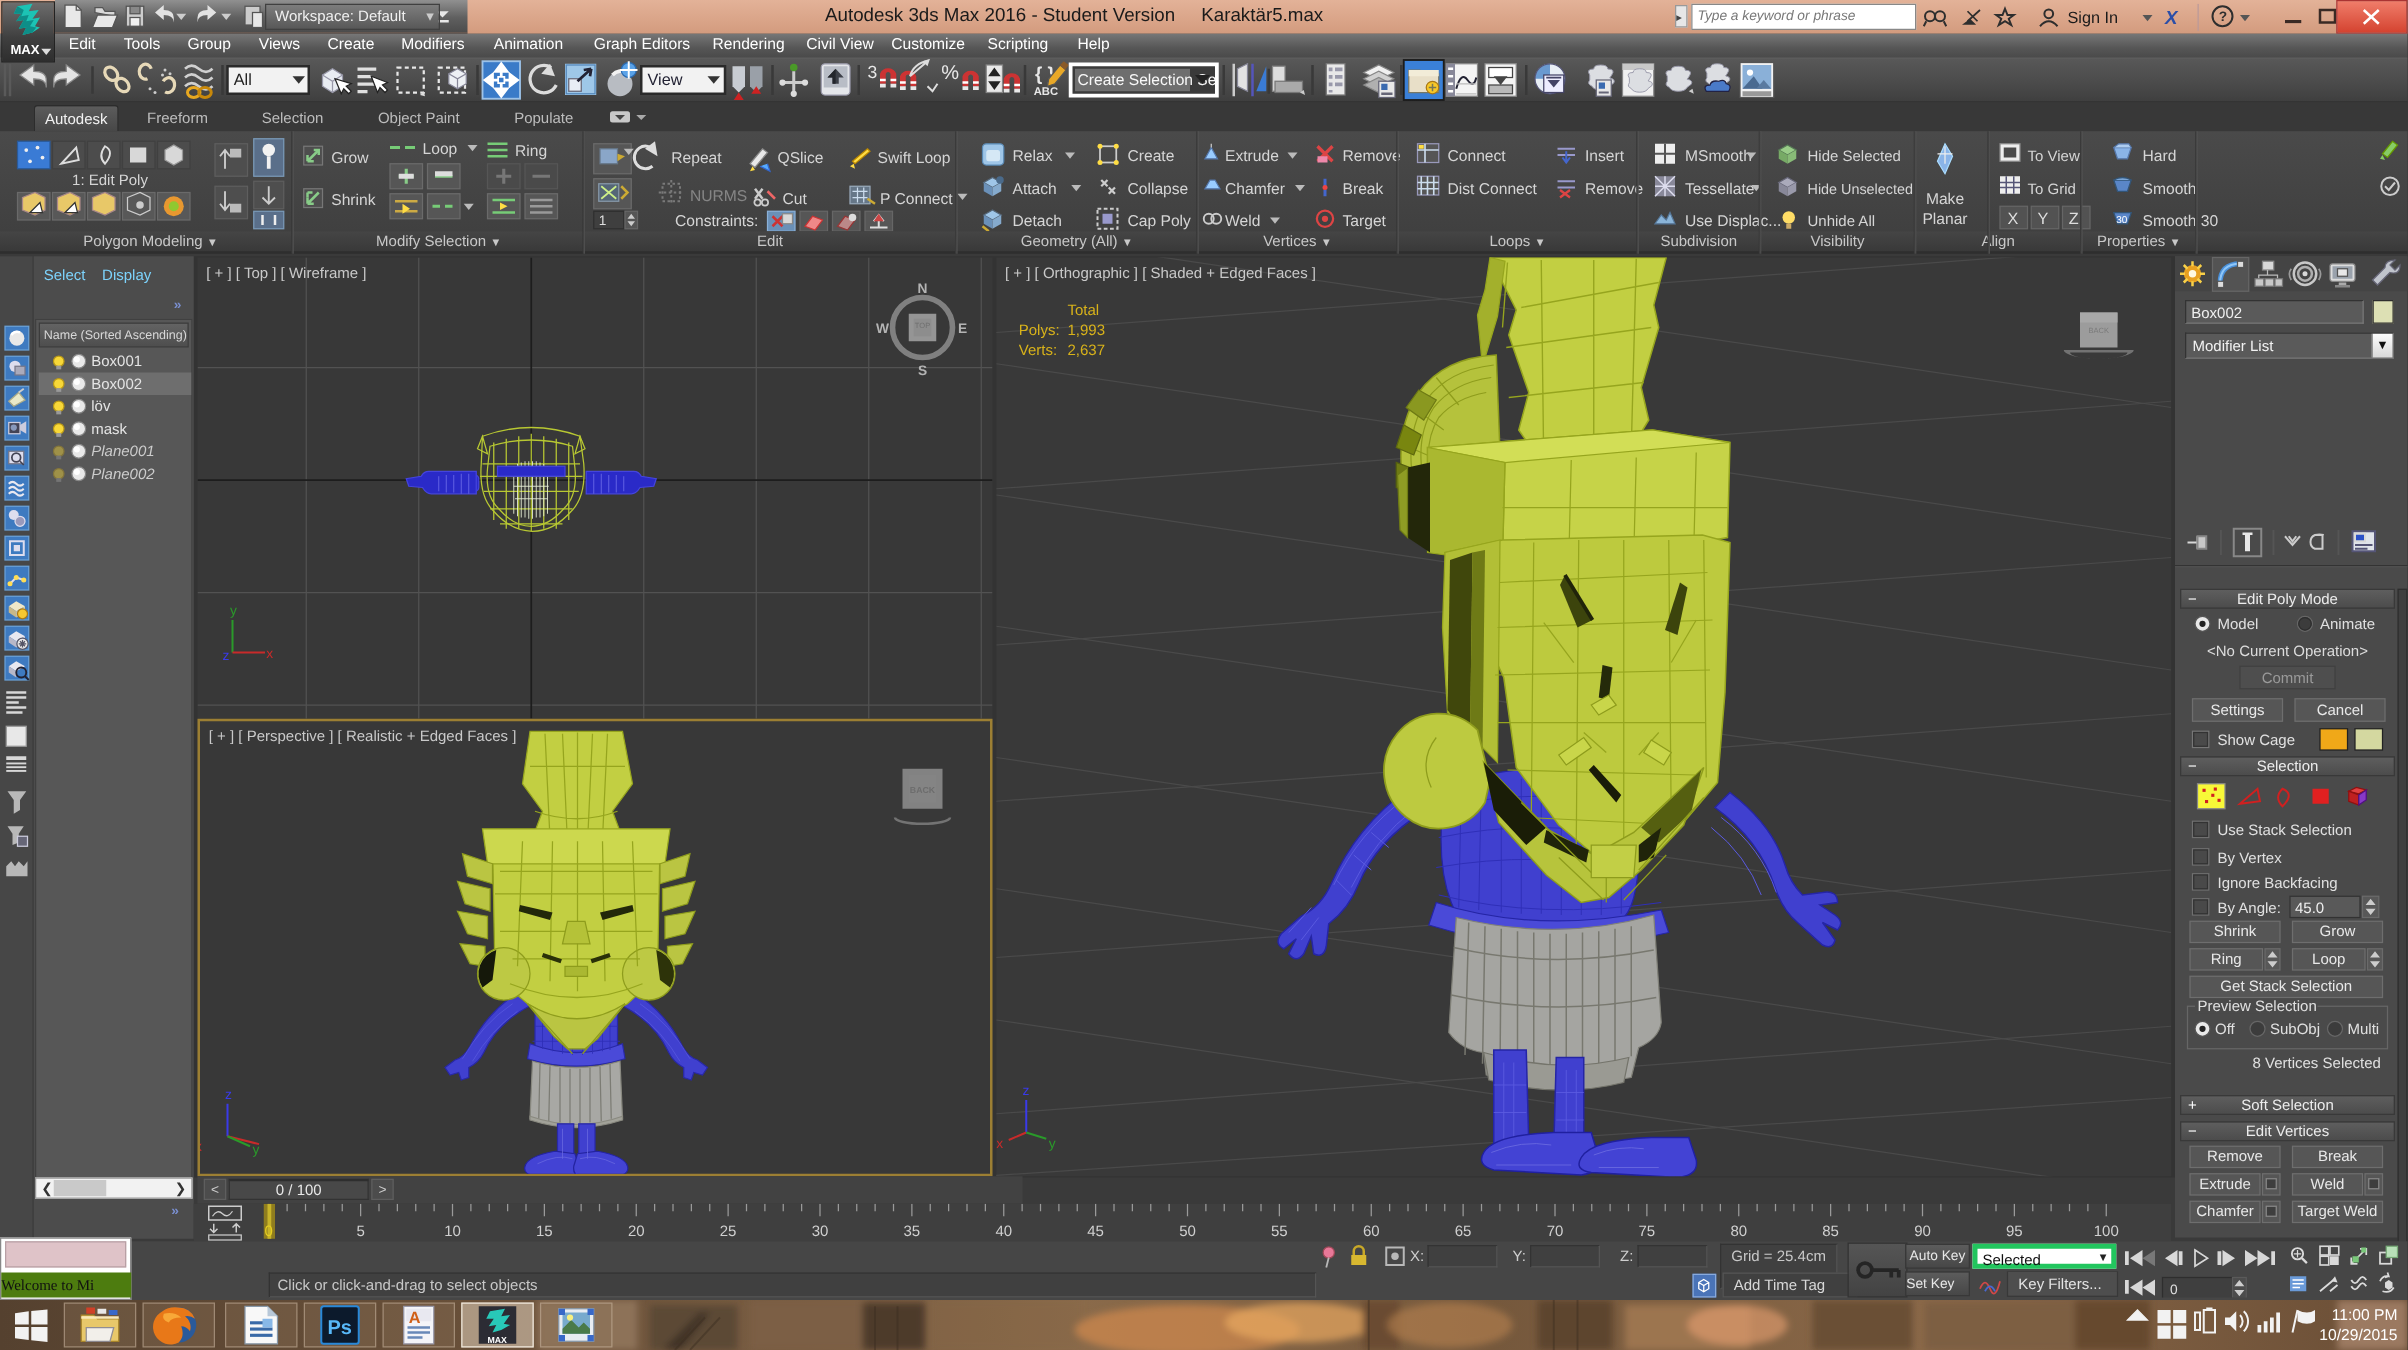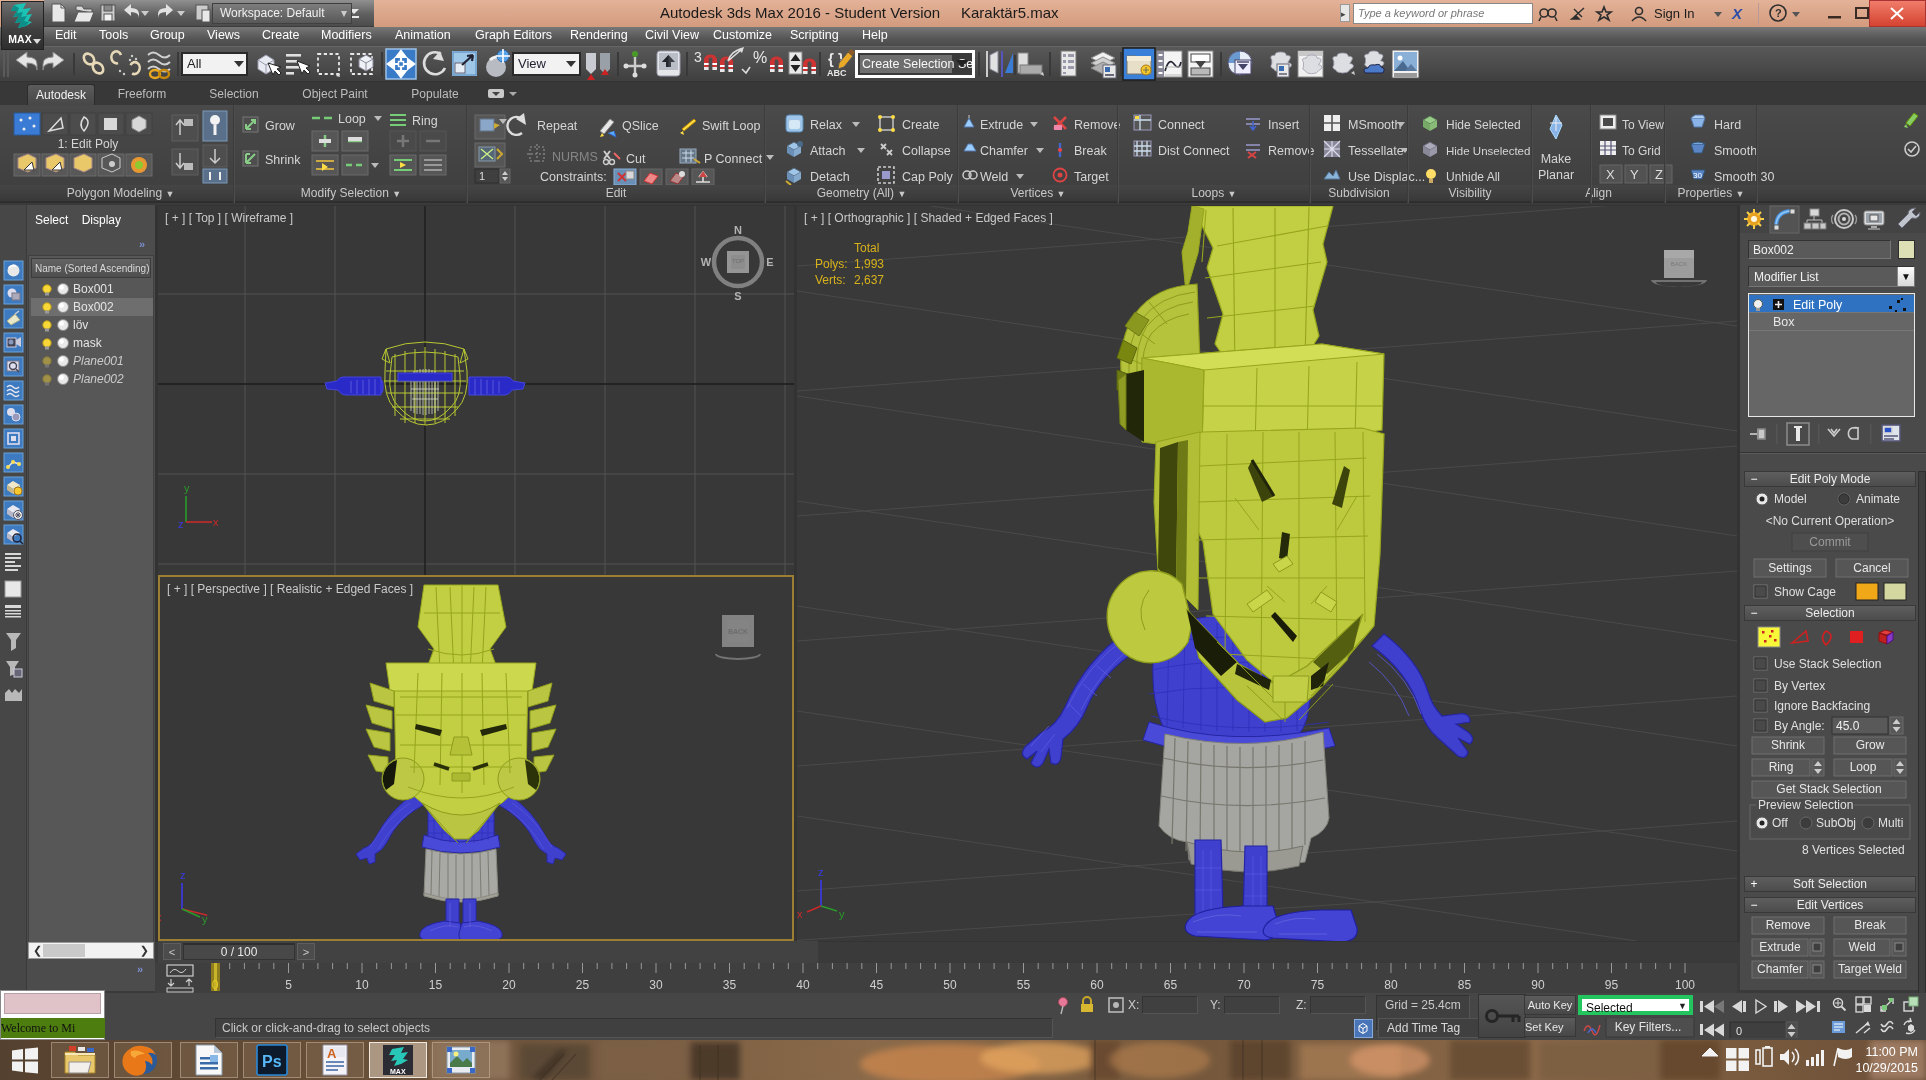--- a/index.html
+++ b/index.html
@@ -871,21 +871,21 @@
             <path d="M2,0 h13 l-4,6 v7 l-5,2 v-9z" fill="#b8b8b8"></path>
             <rect x="10" y="8" width="8" height="8" fill="#667" stroke="#ccd"></rect>
           </g>
   <g transform="translate(0,428)">
             <path d="M1,4 l4,-4 3,4 3,-4 4,4 3,-4 v12 h-17z" fill="#b8b8b8"></path>
           </g>
  </g>
 </svg>
 </div>
 <div class="abs" id="explorer">
- <div class="abs txt" style="left:8px;top:8px;color:#ffffff">Select&nbsp;&nbsp;&nbsp;&nbsp;Display</div>
+ <div class="abs txt" style="left:8px;top:8px;color:#7dd3fc">Select&nbsp;&nbsp;&nbsp;&nbsp;Display</div>
  <div class="abs" style="left:112px;top:33px;color:#7a8fd0;font-size:11px;font-weight:bold">»</div>
  <div class="abs" style="left:1px;top:50px;width:126px;height:700px;background:#575757;border:1px solid #404040">
    <div class="abs" style="left:2px;top:2px;width:120px;height:20px;background:linear-gradient(#636363,#4e4e4e);border:1px solid #3c3c3c;color:#d8d8d8;font-size:10px;line-height:19px;padding-left:3px;white-space:nowrap;overflow:hidden">Name (Sorted Ascending)</div>
    <svg class="abs" style="left:0;top:24px" width="126" height="120" viewBox="0 0 126 120">
      <rect x="2" y="18" width="122" height="18" fill="#6e6e6e"></rect>
      <defs>
             <g id="bulb">
               <circle cx="0" cy="0" r="4.2" fill="#f8d838" stroke="#b89818" stroke-width="1"></circle>
               <rect x="-2" y="3.5" width="4" height="3" fill="#999"></rect>
             </g>
@@ -1255,40 +1255,20 @@
         </g>
   <g transform="translate(156,3)">
           <path d="M2,16 l10,-10 q0,-6 8,-6 l-4,4 4,4 4,-4 q0,8 -8,6 l-10,10z" fill="#c0c4cc" stroke="#667"></path>
         </g>
  </svg>
  <input readonly="" class="abs" style="left: 8px; top: 35px; width: 143px; height: 19px; background: rgb(90, 90, 90); border-width: 1px; border-style: solid; border-color: rgb(51, 51, 51) rgb(119, 119, 119) rgb(119, 119, 119) rgb(51, 51, 51); border-image: initial; color: rgb(240, 240, 240); font-size: 12px; padding-left: 4px;" value="Box002">
  <div class="abs" style="left:158px;top:35px;width:17px;height:19px;background:#dde0b4;border:1px solid #2e2e2e"></div>
  <div class="abs" style="left:8px;top:61px;width:167px;height:21px;background:#5a5a5a;border:1px solid #333;border-bottom-color:#777;border-right-color:#777">
    <span style="position:absolute;left:5px;top:3px;font-size:12px;color:#f2f2f2">Modifier List</span>
    <span style="position:absolute;right:0px;top:0px;width:17px;height:19px;background:linear-gradient(#fdfdfd,#d8d8d8);border-left:1px solid #888;color:#111;font-size:10px;text-align:center;line-height:19px">▼</span>
- </div>
- <div class="abs" style="left:8px;top:88px;width:167px;height:124px;background:#666;border:1px solid #e8e8e8">
-   <div style="position:absolute;left:0;top:1px;width:165px;height:17px;background:#2f72c2"></div>
-   <svg class="abs" style="left:2px;top:2px" width="160" height="34" viewBox="0 0 160 34">
-     <circle cx="7" cy="8" r="4.5" fill="#f0f0f0" stroke="#555"></circle>
-          <rect x="5" y="12" width="4" height="3" fill="#999"></rect>
-     <rect x="22" y="3" width="11" height="11" fill="#111"></rect>
-          <path d="M24,8.5 h7 M27.5,5 v7" stroke="#eee" stroke-width="1.6"></path>
-     <text x="42" y="13" fill="#fff" font-size="12.5">Edit Poly</text>
-     <g fill="#111">
-            <rect x="138" y="10" width="3" height="3"></rect>
-            <rect x="146" y="4" width="3" height="3"></rect>
-            <rect x="152" y="12" width="3" height="3"></rect>
-            <rect x="144" y="14" width="2" height="2"></rect>
-            <rect x="150" y="2" width="2" height="2"></rect>
-          </g>
-     <text x="22" y="30" fill="#e8e8e8" font-size="12.5">Box</text>
-   </svg>
-   <div style="position:absolute;left:0;top:18px;width:165px;height:1px;background:#777"></div>
-   <div style="position:absolute;left:0;top:36px;width:165px;height:1px;background:#777"></div>
  </div>
  <svg class="abs" style="left:0;top:216px" width="186" height="26" viewBox="0 0 186 26">
    <g stroke="#d8d8d8" stroke-width="1.6" fill="none">
      <path d="M10,13 h8 M18,8 v10 M18,13 l6,0"></path>
           <rect x="18" y="8" width="7" height="10" fill="#c8c8c8" stroke="#888"></rect>
      <rect x="36" y="3" width="1.5" height="20" fill="#555" stroke="none"></rect>
      <rect x="47" y="2" width="22" height="22" fill="none" stroke="#888"></rect>
           <path d="M58,6 v14" stroke="#e8e8e8" stroke-width="4"></path>
           <path d="M54,6 h8" stroke="#e8e8e8" stroke-width="2"></path>
      <rect x="78" y="3" width="1.5" height="20" fill="#555" stroke="none"></rect>

